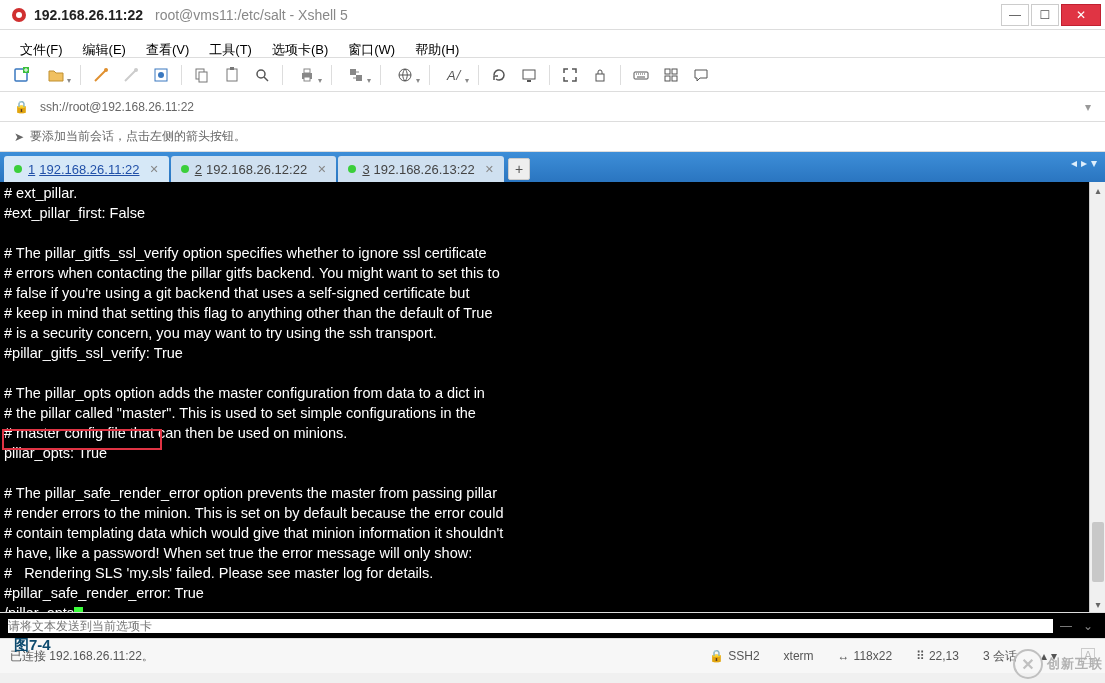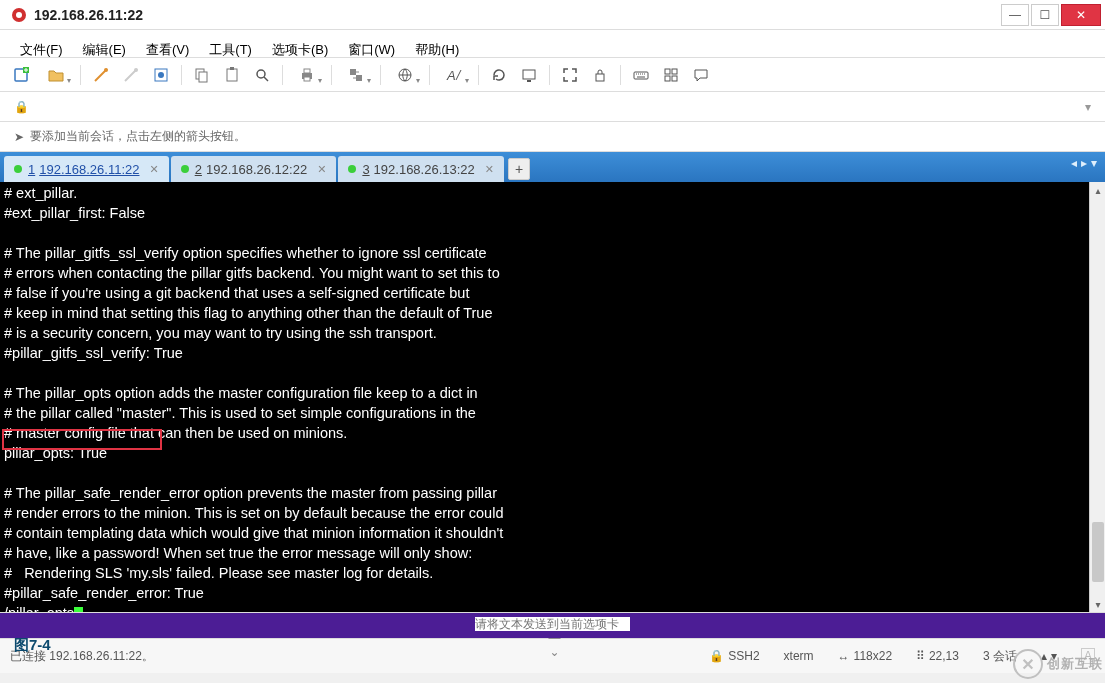--- a/index.html
+++ b/index.html
@@ -59,21 +59,21 @@
 .scrollbar .thumb { position: absolute; left: 2px; width: 12px; height: 60px; top: 340px; background: #c8c8c8; border-radius: 2px; }
 .scrollbar .arrow { position: absolute; left: 0; width: 16px; height: 16px; display: flex; align-items: center; justify-content: center; font-size: 10px; color: #666; }
 .scrollbar .arrow.up { top: 0; }
 .scrollbar .arrow.down { bottom: 0; }
 
 
 .hl-box { position: absolute; border: 2px solid #e03444; pointer-events: none; }
 .annot  { position: absolute; color: #e03444; font-weight: bold; font-size: 15px; font-family: "Microsoft YaHei", sans-serif; text-shadow: 0 0 2px #000; }
 
 
-.quickbar { height: 26px; background: #4c1d95; border-top: 1px solid #ddd; display: flex; align-items: center; padding: 4px 8px; font-size: 12px; color: #999; flex-direction: column; }
+.quickbar { height: 26px; background: #000000; border-top: 1px solid #ddd; display: flex; align-items: center; padding: 4px 8px; font-size: 12px; color: #999; }
 .quickbar input { border: none; flex: 1; font-size: 12px; color: #333; outline: none; }
 .quickbar .qbtn { width: 18px; height: 18px; display: flex; align-items: center; justify-content: center; margin-left: 4px; color: #888; }
 
 
 .statusbar { height: 24px; background: #f7f7f7; border-top: 1px solid #ddd; display: flex; align-items: center; padding: 17px 10px; font-size: 12px; color: #555; gap: 24px; }
 .statusbar .left  { flex: 1; }
 .statusbar .seg { display: flex; align-items: center; gap: 4px; }
 
 
 .watermark { position: absolute; right: 2px; bottom: 4px; display: flex; align-items: center; opacity: 0.9; }
@@ -89,20 +89,21 @@
 <body>
 
 <div class="titlebar">
   <span class="logo">
     <svg width="18" height="18" viewBox="0 0 18 18">
         <circle cx="9" cy="9" r="7" fill="#d03030"></circle>
         <circle cx="9" cy="9" r="3" fill="#fff"></circle>
       </svg>
   </span>
   <span class="addr">192.168.26.11:22</span>
+  <span class="sub">root@vms11:/etc/salt - Xshell 5</span>
   <div class="winbtns">
     <div class="winbtn">—</div>
     <div class="winbtn">☐</div>
     <div class="winbtn close">✕</div>
   </div>
 </div>
 
 <div class="menubar">
   <span class="menuitem">文件(F)</span>
   <span class="menuitem">编辑(E)</span>
@@ -236,20 +237,21 @@
     </span>
   <span class="tbtn">
       <svg width="18" height="18" viewBox="0 0 18 18">
         <path d="M3 4h12v8H8l-3 3v-3H3z" fill="none" stroke="#555"></path>
       </svg>
     </span>
 </div>
 
 <div class="addrbar">
   <span class="lock">🔒</span>
+  <span class="url">ssh://root@192.168.26.11:22</span>
   <span class="drop">▾</span>
 </div>
 
 <div class="infobar">
   <span class="arrow">➤</span>
   <span>要添加当前会话，点击左侧的箭头按钮。</span>
 </div>
 
 <div class="tabsrow">
   <div class="tab active">
@@ -278,21 +280,21 @@
   <div class="terminal" id="terminal"><span class="term-comment"># ext_pillar.</span>
 <span class="term-comment">#ext_pillar_first: False</span>
 <span class="term-comment"></span>
 <span class="term-comment"># The pillar_gitfs_ssl_verify option specifies whether to ignore ssl certificate</span>
 <span class="term-comment"># errors when contacting the pillar gitfs backend. You might want to set this to</span>
 <span class="term-comment"># false if you're using a git backend that uses a self-signed certificate but</span>
 <span class="term-comment"># keep in mind that setting this flag to anything other than the default of True</span>
 <span class="term-comment"># is a security concern, you may want to try using the ssh transport.</span>
 <span class="term-comment">#pillar_gitfs_ssl_verify: True</span>
 <span class="term-comment"></span>
-<span class="term-comment"># The pillar_opts option adds the master configuration file keep to a dict in</span>
+<span class="term-comment"># The pillar_opts option adds the master configuration from data to a dict in</span>
 <span class="term-comment"># the pillar called "master". This is used to set simple configurations in the</span>
 <span class="term-comment"># master config file that can then be used on minions.</span>
 <span class="term-white">pillar_opts: True</span>
 <span class="term-comment"></span>
 <span class="term-comment"># The pillar_safe_render_error option prevents the master from passing pillar</span>
 <span class="term-comment"># render errors to the minion. This is set on by default because the error could</span>
 <span class="term-comment"># contain templating data which would give that minion information it shouldn't</span>
 <span class="term-comment"># have, like a password! When set true the error message will only show:</span>
 <span class="term-comment">#   Rendering SLS 'my.sls' failed. Please see master log for details.</span>
 <span class="term-comment">#pillar_safe_render_error: True</span>

